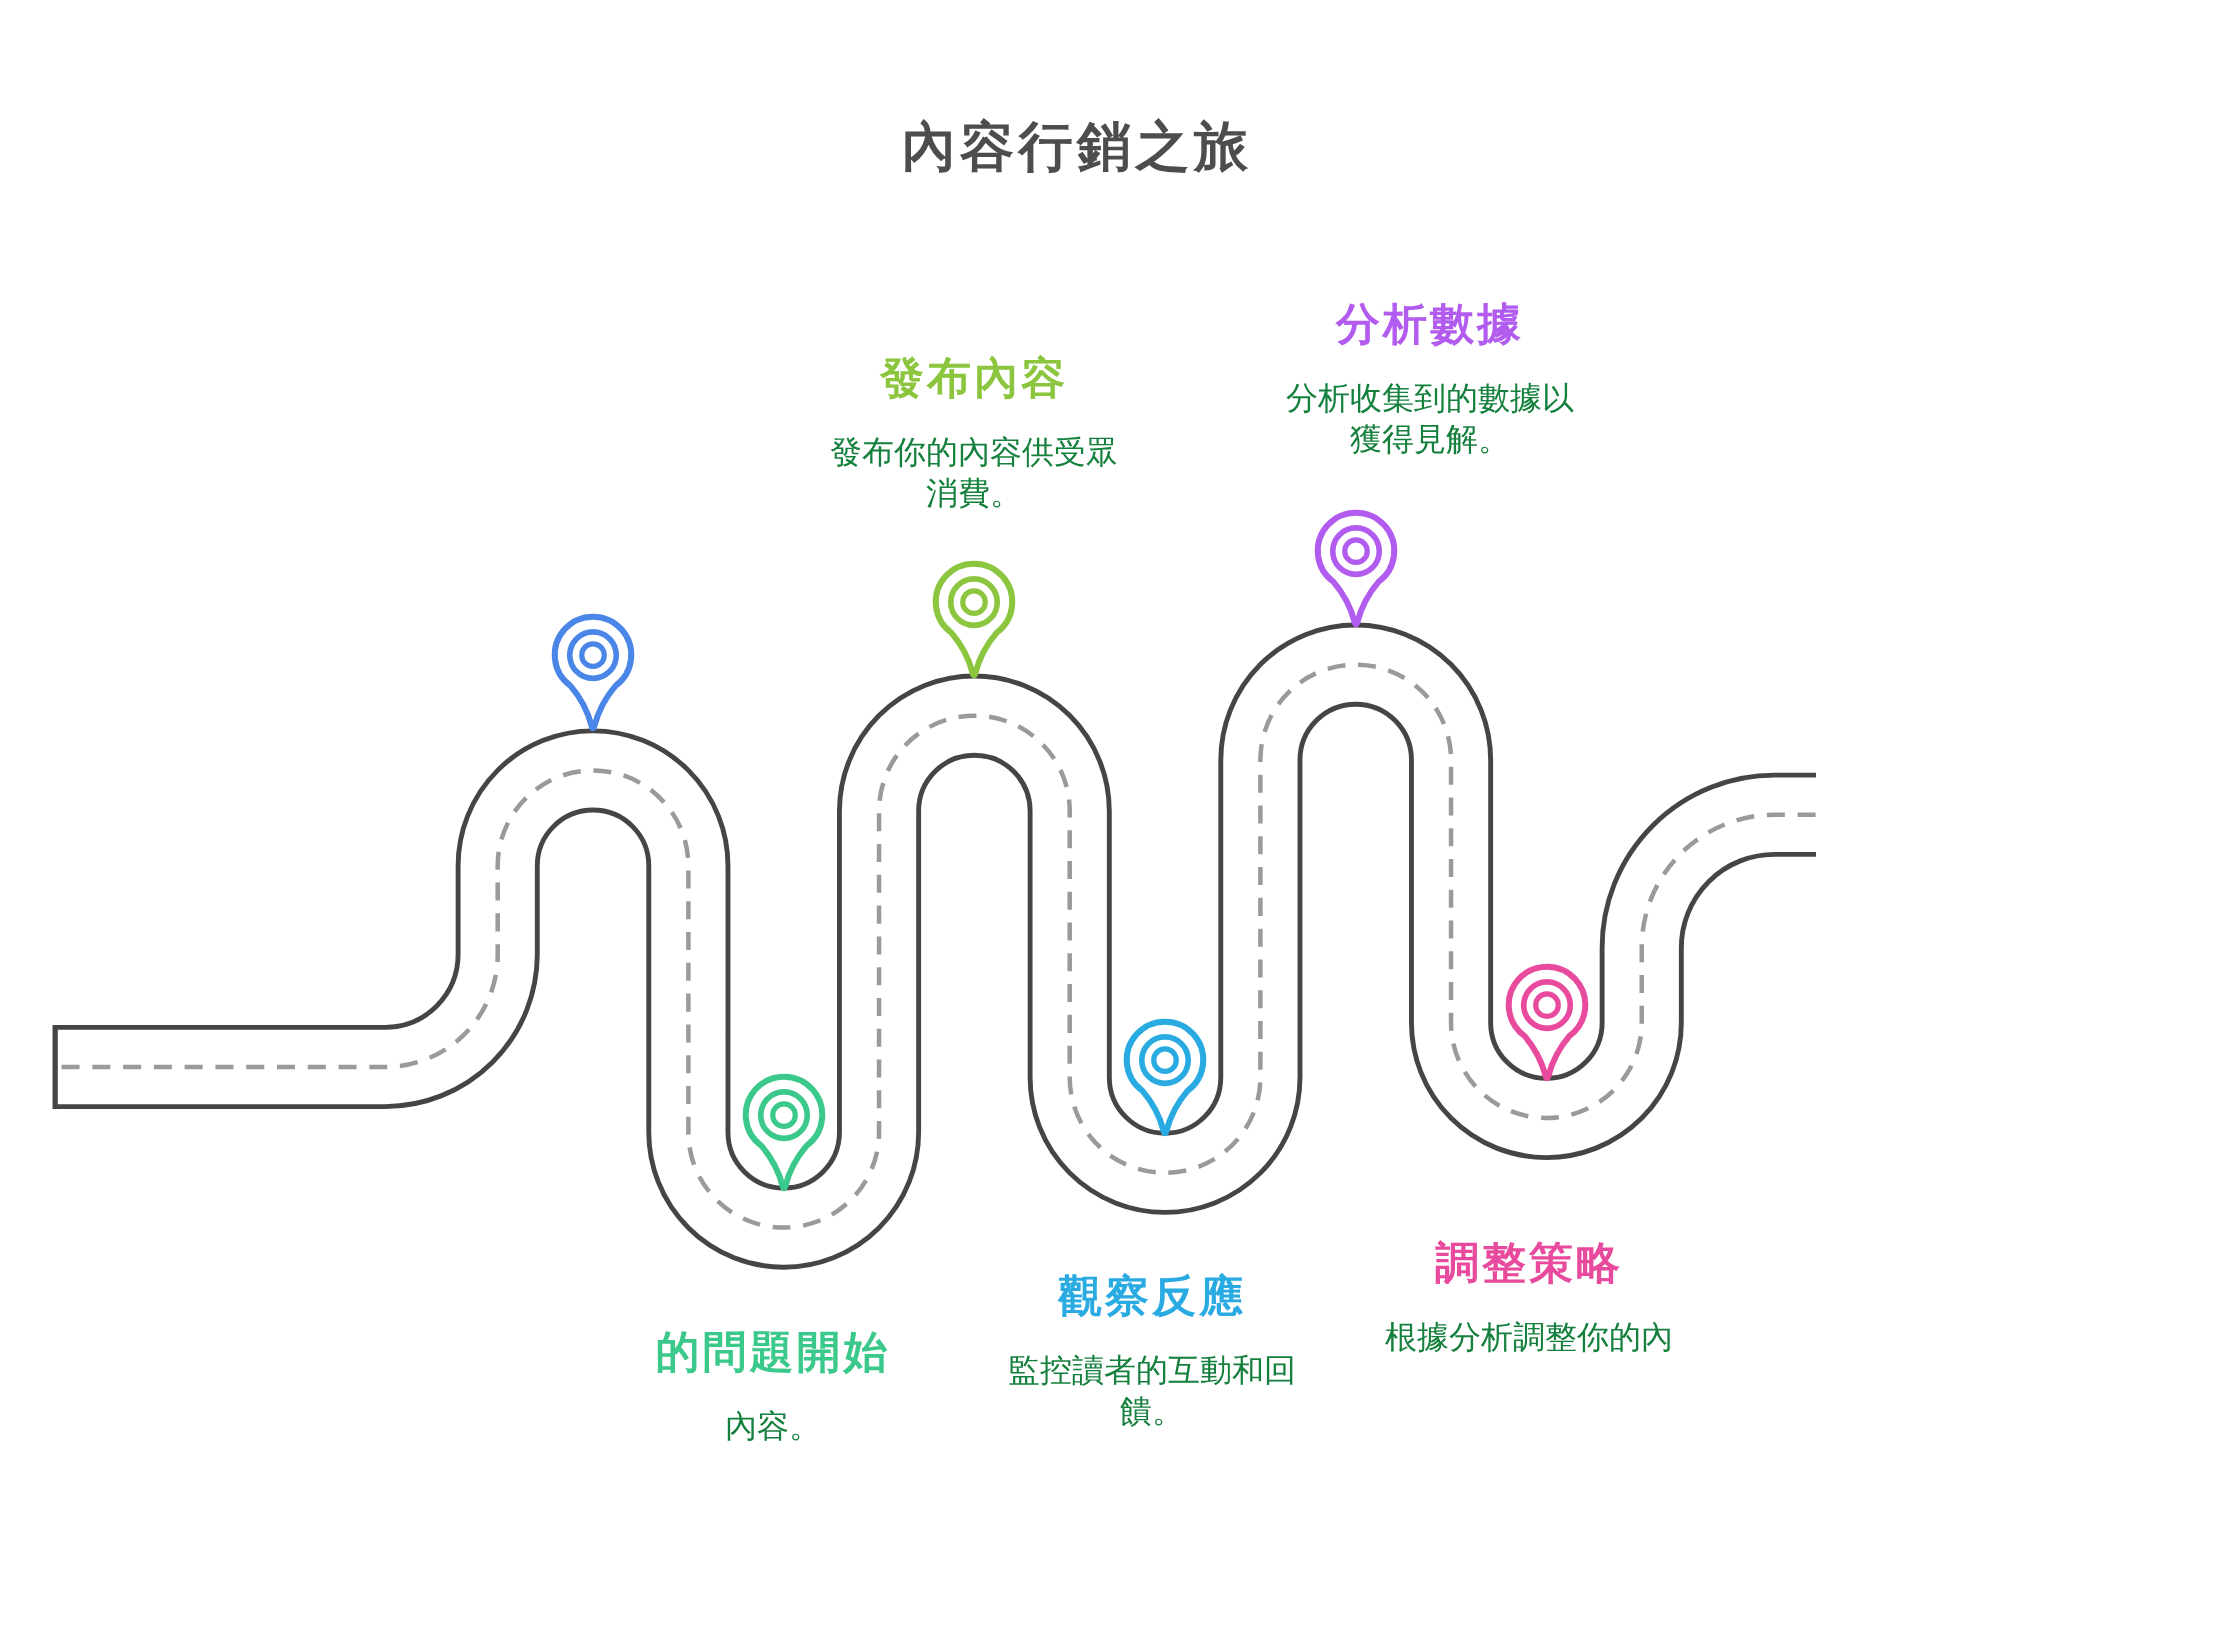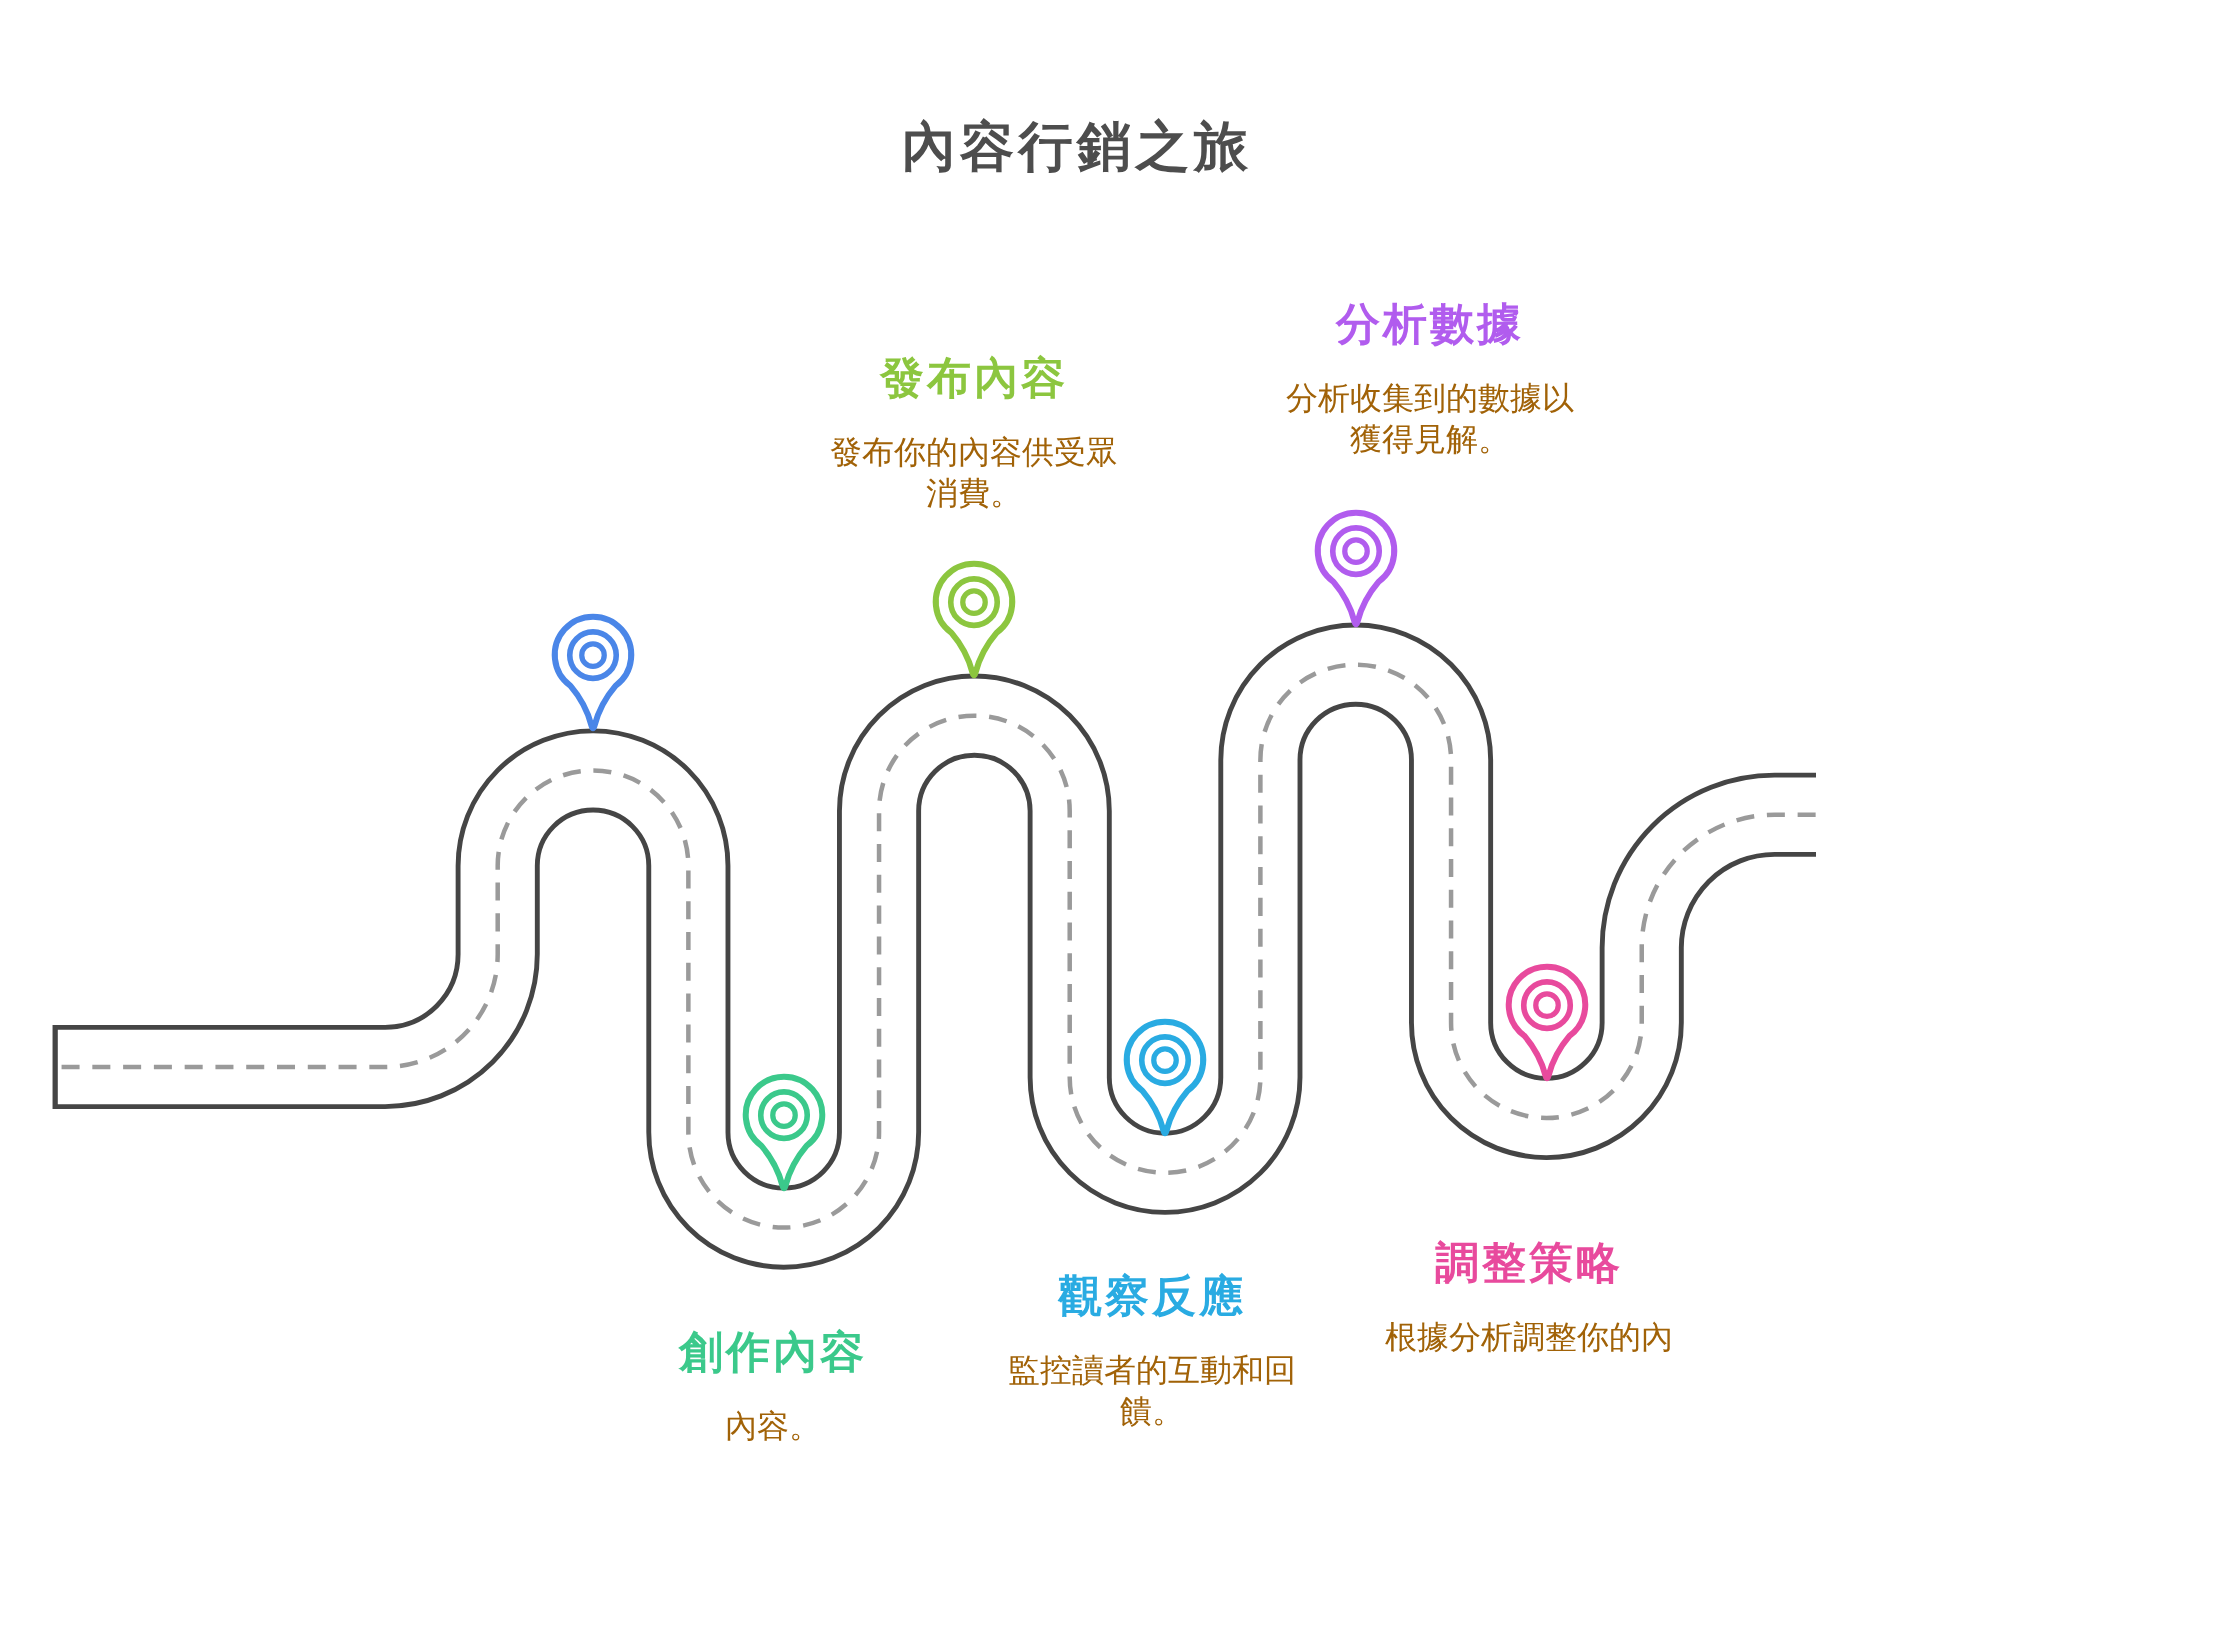--- a/index.html
+++ b/index.html
@@ -30,21 +30,21 @@
     font-size:44px;
     font-weight:600;
     letter-spacing:3px;
     color:var(--accent,#444);
     margin:0 0 24px 0;
     white-space:nowrap;
   }
   .stage-desc{
     font-size:32px;
     line-height:41px;
-    color:#a16207;
+    color:#15803d;
   }
   .pin{position:absolute;}
   .pin svg{display:block;overflow:visible;}
 </style>
 </head>
 <body>
 
 <div class="canvas">
 
   <svg class="road-svg" width="2216" height="1649" viewBox="0 0 2952 2196">
@@ -124,21 +124,21 @@
   <div class="pin" style="left: 1502px; top: 963px; --accent: #e84a9d; color: rgb(232, 74, 157);">
       <svg width="90" height="124" viewBox="0 0 120 165">
         <path d="M 30 97 A 51 51 0 1 1 90 97 C 78 111 68 127 62 150 Q 60 157 58 150 C 52 127 42 111 30 97 Z" fill="#ffffff" stroke="currentColor" stroke-width="8" stroke-linejoin="round"></path>
         <circle cx="60" cy="56" r="31" fill="none" stroke="currentColor" stroke-width="7.5"></circle>
         <circle cx="60" cy="56" r="15" fill="none" stroke="currentColor" stroke-width="7"></circle>
       </svg>
     </div>
 
 
   <div class="stage-label" style="left: 773px; top: 1323px; --accent: #3bc98b;">
-    <div class="stage-title">創作內容</div>
+    <div class="stage-title">的問題開始</div>
     <div class="stage-desc">
       <div>內容。</div>
     </div>
   </div>
 
   <div class="stage-label" style="left: 974px; top: 349px; --accent: #8cc63f;">
     <div class="stage-title">發布內容</div>
     <div class="stage-desc">
       <div>發布你的內容供受眾</div>
       <div>消費。</div>

